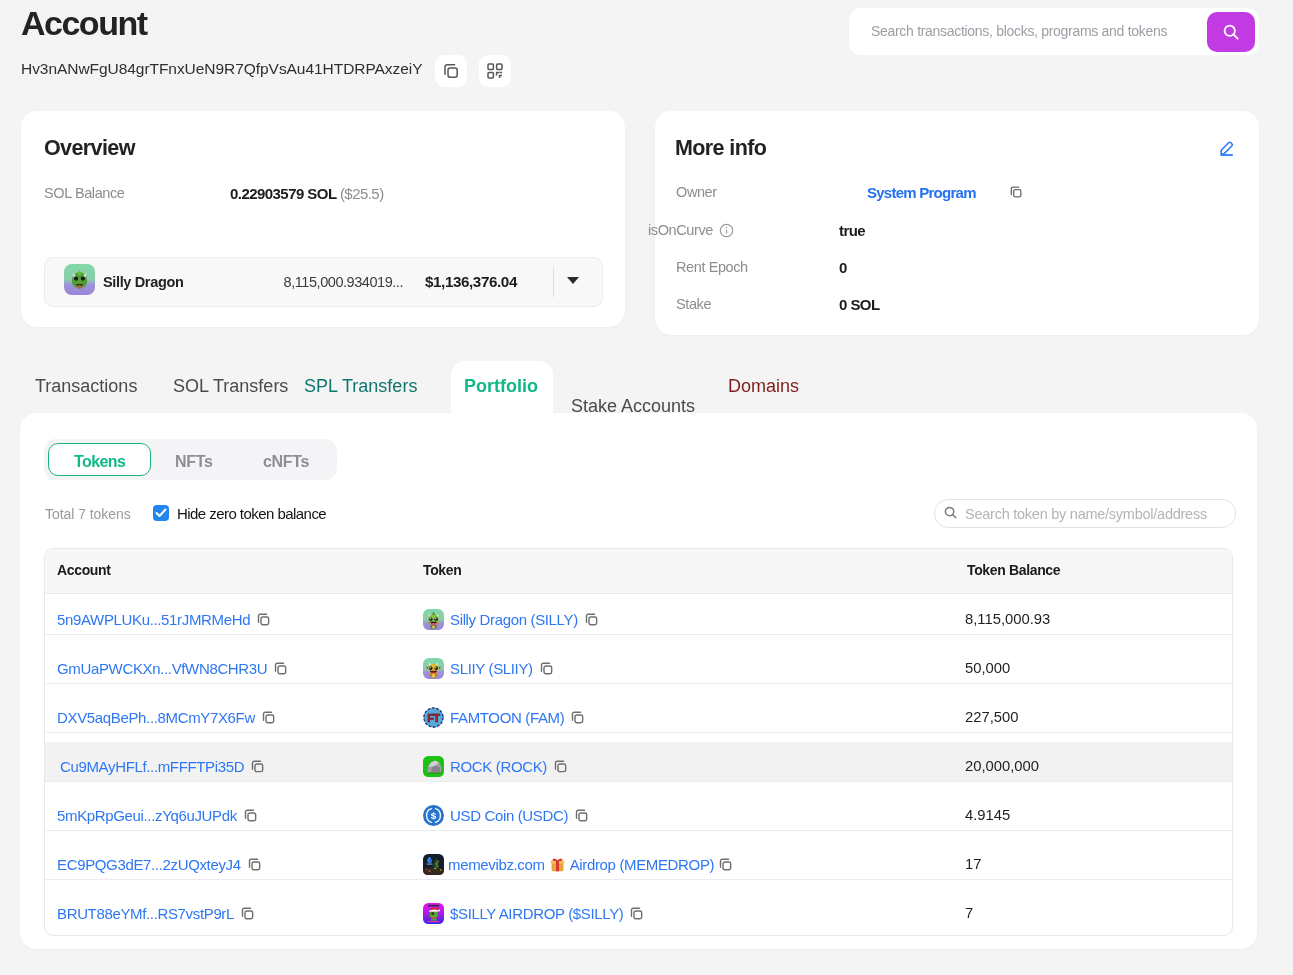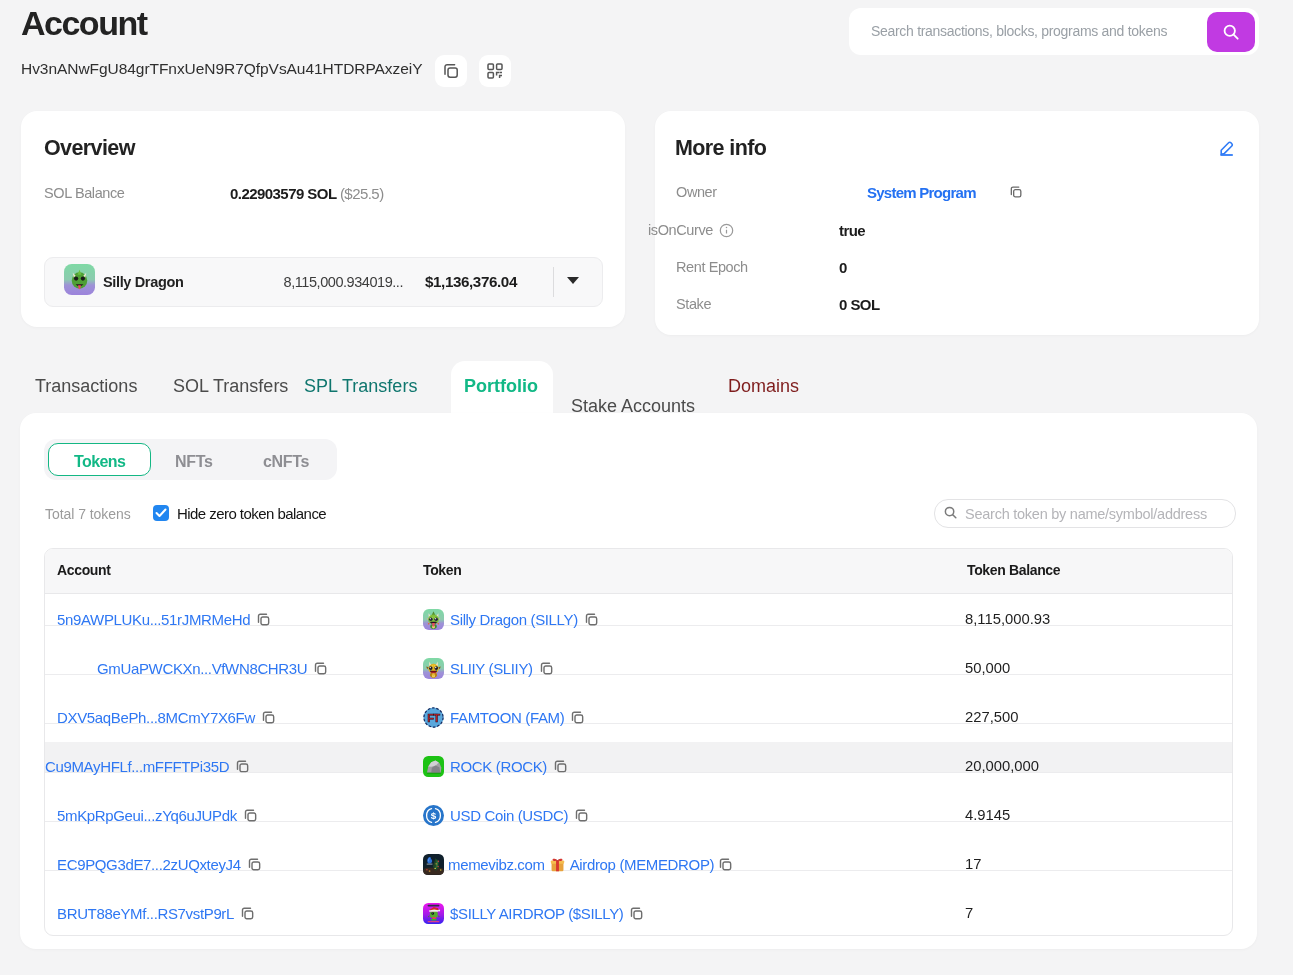--- a/index.html
+++ b/index.html
@@ -6,21 +6,21 @@
 html,body { width:1293px; height:975px; background:#f4f4f5; font-family:"Liberation Sans", sans-serif; overflow:hidden; }
 #page { position:relative; width:1293px; height:975px; }
 .abs { position:absolute; }
 .card { position:absolute; background:#fff; border-radius:16px; box-shadow:0 1px 3px rgba(0,0,0,0.03); }
 .ctitle { font-size:21.5px; font-weight:bold; color:#222; letter-spacing:-0.6px; }
 .lbl { font-size:14.5px; letter-spacing:-0.4px; color:#8d8d8d; }
 .val { font-size:15px; letter-spacing:-0.55px; font-weight:bold; color:#1c1c1c; }
 .grey { font-weight:normal; color:#8d8d8d; }
 .link { color:#2e77f3; text-decoration:none; }
 .row-flex { position:absolute; display:flex; align-items:center; }
-.trow { position:absolute; left:0; width:100%; height:31px; border-bottom:1px solid #ececee; }
+.trow { position:absolute; left:0; width:100%; height:40px; border-bottom:1px solid #ececee; }
 .cell { position:absolute; top:0; height:48px; display:flex; align-items:center; gap:6px; }
 .tlink { color:#2e77f3; font-size:15px; letter-spacing:-0.35px; }
 </style>
 </head>
 <body>
 <div id="page">
 
   <div class="abs" style="left:21px; top:4px; font-size:34px; font-weight:bold; color:#232323; letter-spacing:-1.5px;">Account</div>
 
   <div class="abs" style="left:849px; top:8px; width:410px; height:47px; background:#fff; border-radius:12px;"></div>
@@ -186,21 +186,21 @@
             <path d="M12.6 2.7H5.1a2.1 2.1 0 0 0-2.1 2.1v7.5" fill="none" stroke="#6e6e6e" stroke-width="1.7" stroke-linecap="round"></path>
             <rect x="6" y="6" width="9.2" height="9.2" rx="2.1" fill="#fff" stroke="#6e6e6e" stroke-width="1.7"></rect>
           </svg>
       </div>
       <div class="cell" style="left:920px;">
           <span style="color:#1f1f1f;">8,115,000.93</span>
         </div>
     </div>
 
     <div class="trow" style="top:95px;">
-      <div class="cell" style="left:12px;margin-left:40px;">
+      <div class="cell" style="left:12px;">
           <span class="tlink">GmUaPWCKXn...VfWN8CHR3U</span>
           <svg width="15" height="15" viewBox="0 0 18 18">
             <path d="M12.6 2.7H5.1a2.1 2.1 0 0 0-2.1 2.1v7.5" fill="none" stroke="#6e6e6e" stroke-width="1.7" stroke-linecap="round"></path>
             <rect x="6" y="6" width="9.2" height="9.2" rx="2.1" fill="#fff" stroke="#6e6e6e" stroke-width="1.7"></rect>
           </svg>
         </div>
       <div class="cell" style="left:378px;">
         <svg width="21" height="21" viewBox="0 0 32 32">
             <rect width="32" height="32" rx="9" fill="url(#gsd)"></rect>
             <path d="M13.5 26h5v4h-5z" fill="#d8a818"></path>
@@ -254,21 +254,21 @@
             <path d="M12.6 2.7H5.1a2.1 2.1 0 0 0-2.1 2.1v7.5" fill="none" stroke="#6e6e6e" stroke-width="1.7" stroke-linecap="round"></path>
             <rect x="6" y="6" width="9.2" height="9.2" rx="2.1" fill="#fff" stroke="#6e6e6e" stroke-width="1.7"></rect>
           </svg>
       </div>
       <div class="cell" style="left:920px;">
           <span style="color:#1f1f1f;">227,500</span>
         </div>
     </div>
 
     <div class="trow" style="top:193px; background:#f2f2f3;">
-      <div class="cell" style="left:0;">
+      <div class="cell" style="left:15px;">
           <span class="tlink">Cu9MAyHFLf...mFFFTPi35D</span>
           <svg width="15" height="15" viewBox="0 0 18 18">
             <path d="M12.6 2.7H5.1a2.1 2.1 0 0 0-2.1 2.1v7.5" fill="none" stroke="#6e6e6e" stroke-width="1.7" stroke-linecap="round"></path>
             <rect x="6" y="6" width="9.2" height="9.2" rx="2.1" fill="#f2f2f3" stroke="#6e6e6e" stroke-width="1.7"></rect>
           </svg>
         </div>
       <div class="cell" style="left:378px;">
         <svg width="21" height="21" viewBox="0 0 32 32">
             <rect width="32" height="32" rx="8" fill="#1dc214"></rect>
             <path d="M6 25.5l2-9.5 4.5-6.5 6.5-2.5 6 3.5 3 7.5-1 7.5z" fill="#a2a0a4"></path>

